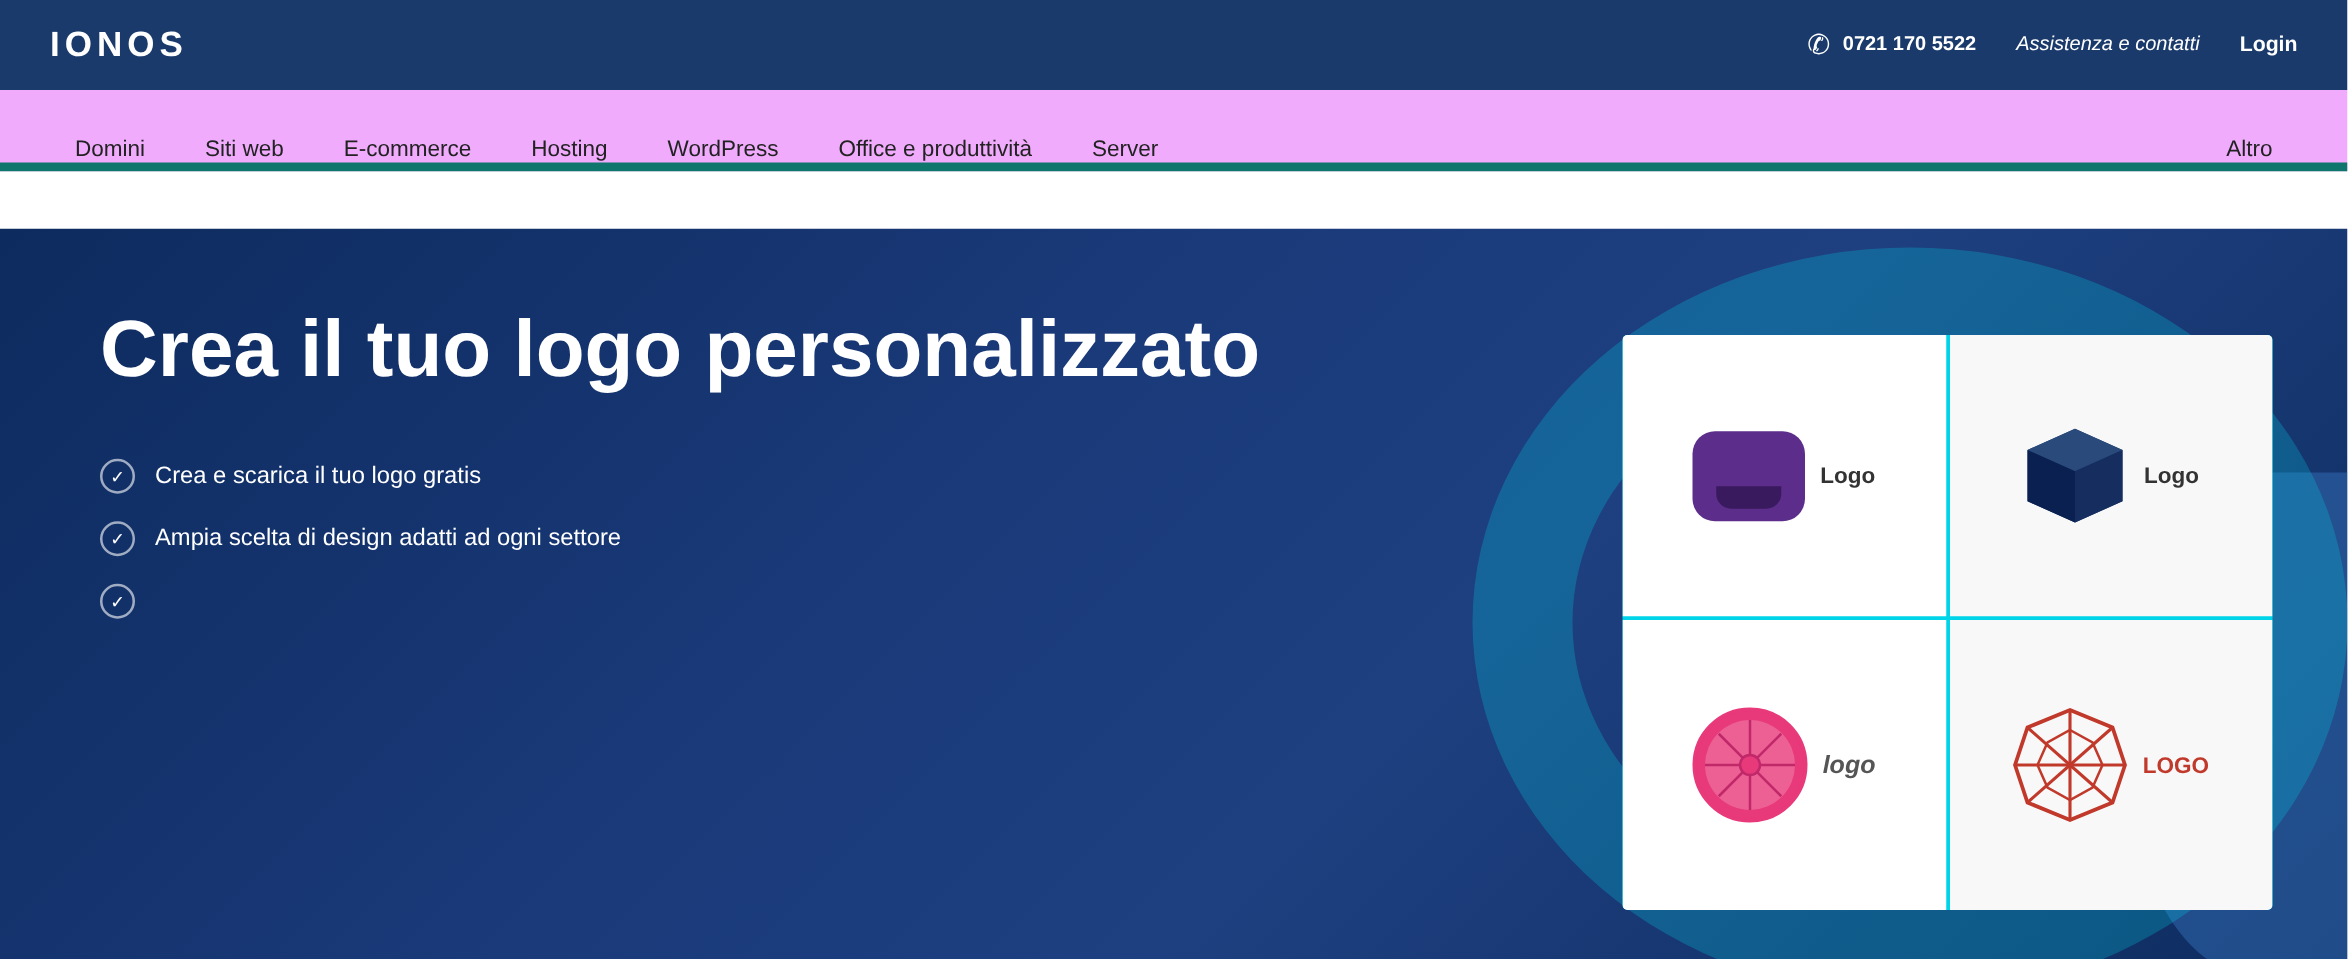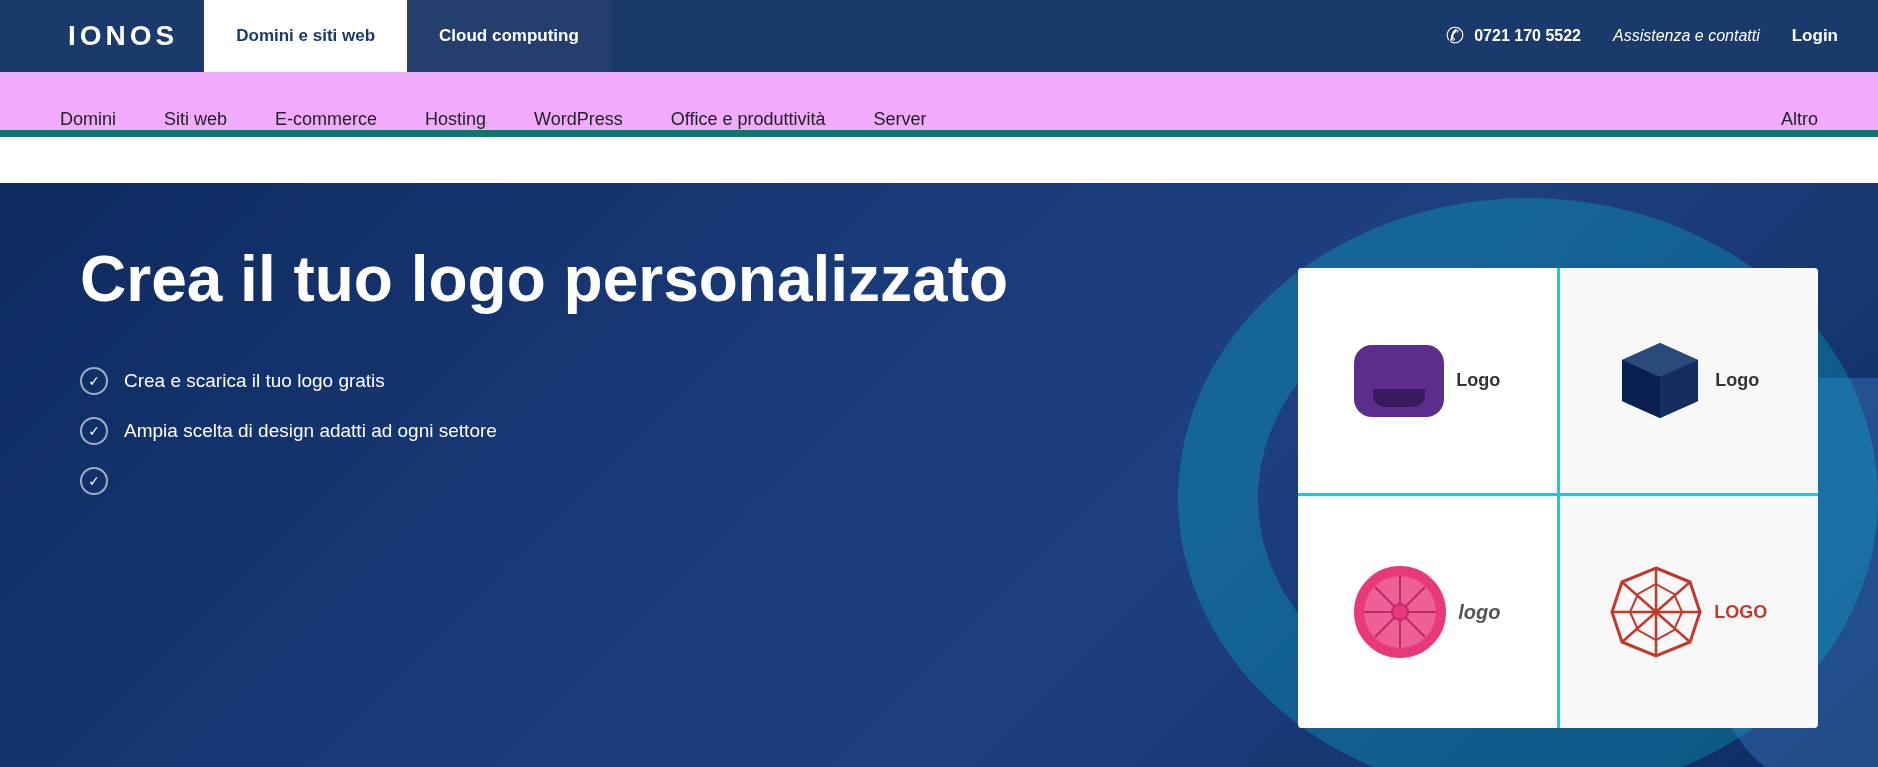--- a/index.html
+++ b/index.html
@@ -10,22 +10,21 @@
       background-color: #1a3a6b;
       display: flex;
       align-items: center;
       justify-content: space-between;
       height: 72px;
       padding: 0 40px;
     }
     .top-nav-left {
       display: flex;
       align-items: center;
-      gap: 6px;
-      margin-left: 28px;
+      gap: 16px;
     }
     .logo {
       color: white;
       font-size: 28px;
       font-weight: 900;
       letter-spacing: 4px;
       margin-right: 20px;
     }
     .top-tabs {
       display: flex;
@@ -221,24 +220,20 @@
       opacity: 0.4;
       z-index: 1;
     }
   </style>
 </head>
 <body>
 
 <nav class="top-nav">
   <div class="top-nav-left">
     <div class="logo">IONOS</div>
-    <div class="top-tabs">
-      <button class="top-tab active">Domini e siti web</button>
-      <button class="top-tab cloud-active">Cloud computing</button>
-    </div>
   </div>
   <div class="top-nav-right">
     <div class="phone-area">
       <span class="phone-icon">✆</span>
       <span class="phone-number">0721 170 5522</span>
     </div>
     <span class="assistenza-link">Assistenza e contatti</span>
     <button class="login-btn">Login</button>
   </div>
 </nav>

